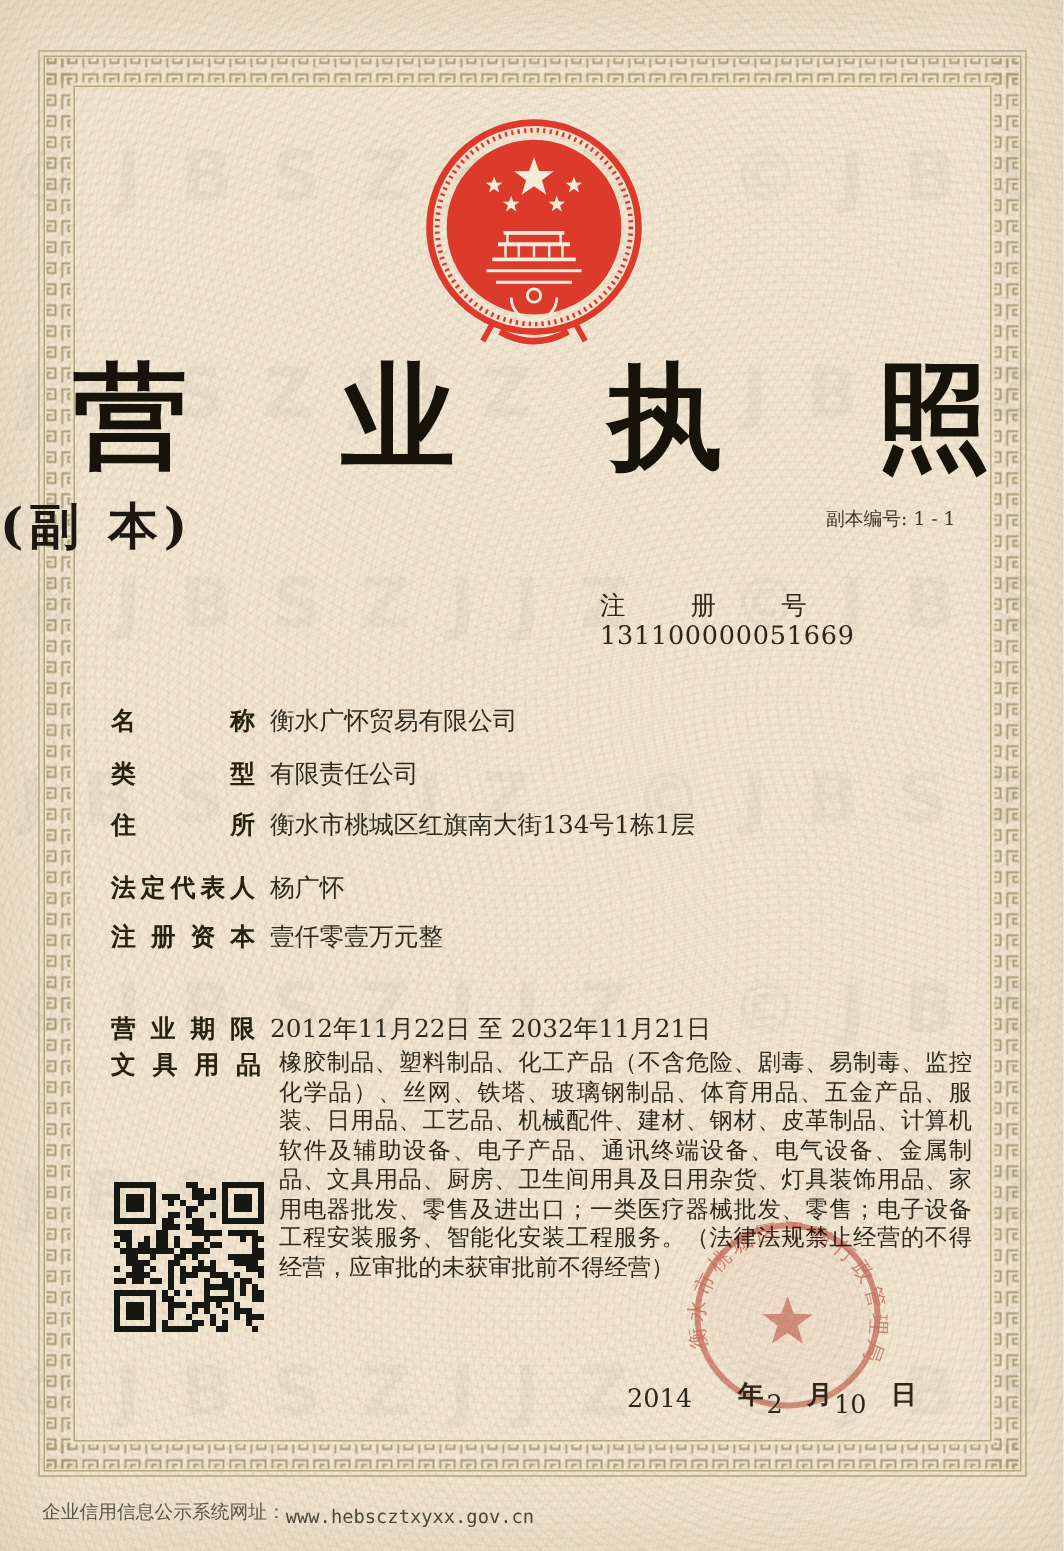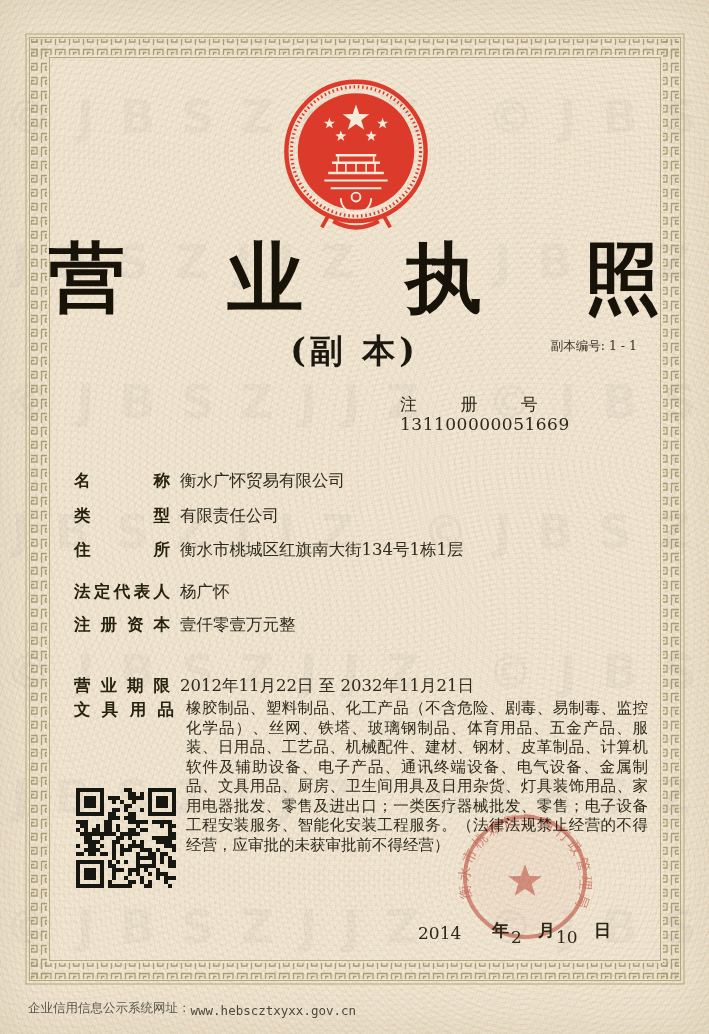--- a/index.html
+++ b/index.html
@@ -18,21 +18,21 @@
     color:#2e2a1d;
   }
   .frame-svg{ position:absolute; left:25px; top:33px; }
   .watermark-layer{ position:absolute; inset:0; overflow:hidden; pointer-events:none; }
   .wm-row{ position:absolute; font:700 46px "DejaVu Sans",sans-serif; letter-spacing:26px;
            color:rgba(110,110,110,.055); white-space:nowrap; }
   .emblem{ position:absolute; left:280px; top:78px; }
   .title{ position:absolute; top:240px; left:0; width:709px; text-align:center;
           font-family:"DejaVu Sans","Liberation Sans",sans-serif; font-weight:800;
           font-size:76px; letter-spacing:38px; text-indent:38px; color:#171308; line-height:1; }
-  .subtitle{ position:absolute; top:334px; left:0; width:709px; text-align:center;
+  .subtitle{ position:absolute; top:334px; left:0; width:709px; 
              font-weight:700; font-size:33px; letter-spacing:4px; color:#1c1810; line-height:1; }
   .copy-no{ position:absolute; top:338px; right:72px; font-size:12.5px; color:#3a352a; }
   .regline{ position:absolute; top:362px; left:400px; font-size:17px; color:#2c2719; line-height:1.2;margin-top:32px; }
   .regline .lbl{ letter-spacing:19px; }
   .regline .num{ letter-spacing:.5px; font-size:17px; }
   .row{ position:absolute; left:74px; display:flex; line-height:1.15; }
   .row .label{ width:96px; text-align:justify; text-align-last:justify; font-weight:700;
                font-size:16.5px; color:#26220f; flex:none; }
   .row .value{ margin-left:10px; font-size:16.5px; color:#2e2a1d; white-space:nowrap; }
   .scope-label{ position:absolute; left:74px; top:699px; width:100px; text-align:justify;

